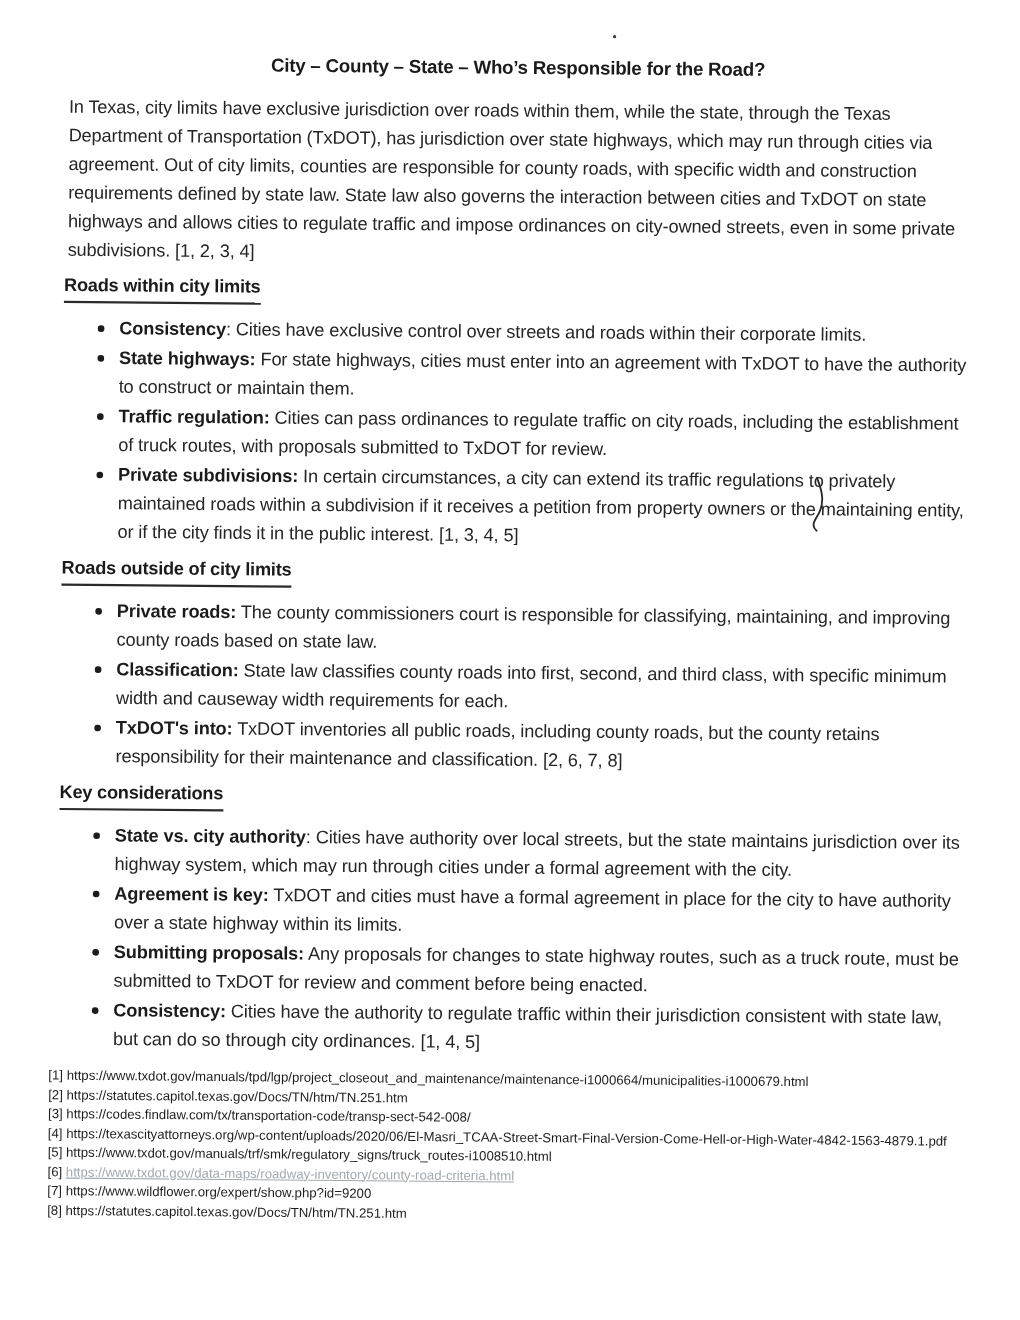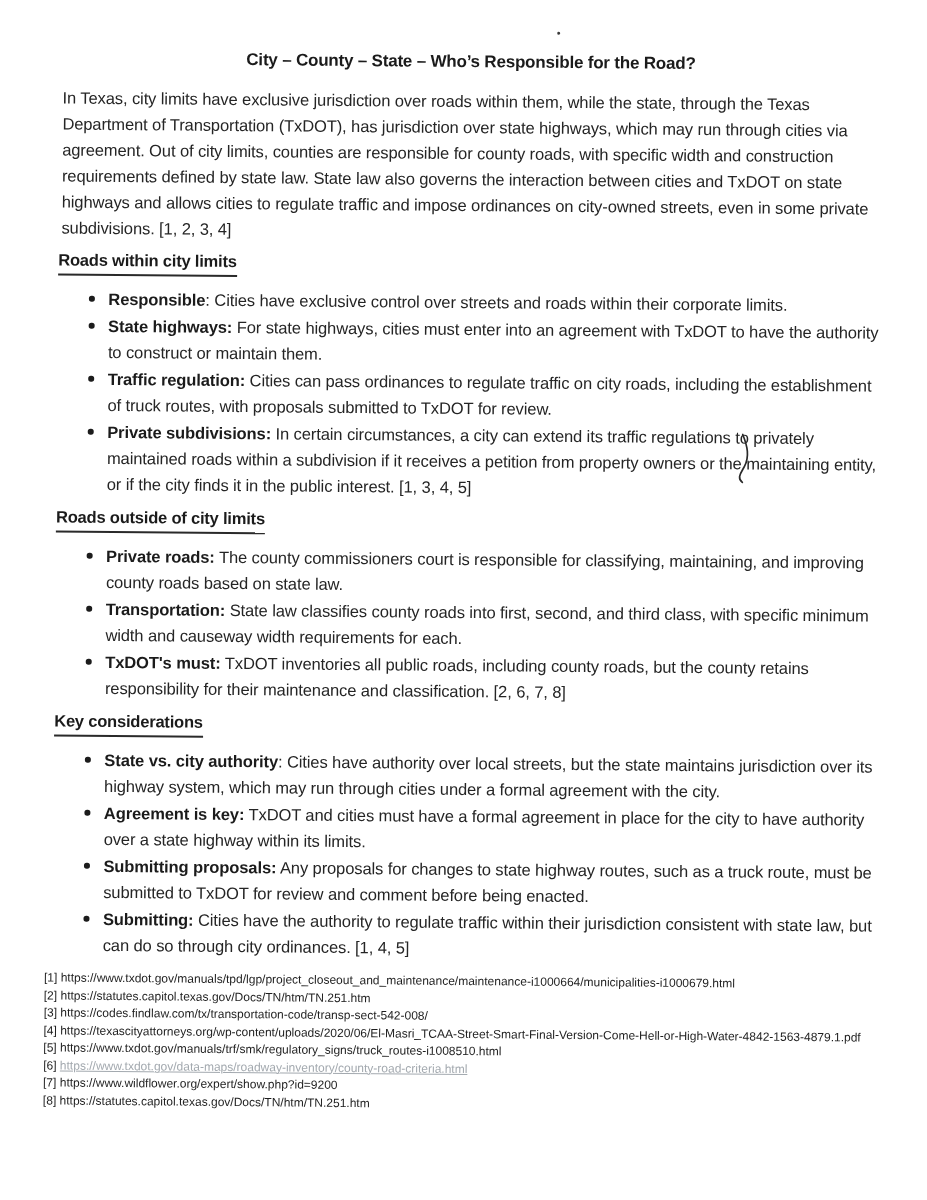--- a/index.html
+++ b/index.html
@@ -117,21 +117,21 @@
   <h1 class="title">City – County – State – Who’s Responsible for the Road?</h1>
 
   <p class="intro">In Texas, city limits have exclusive jurisdiction over roads within them, while the state, through the Texas Department of Transportation (TxDOT), has jurisdiction over state highways, which may run through cities via agreement. Out of city limits, counties are responsible for county roads, with specific width and construction requirements defined by state law. State law also governs the interaction between cities and TxDOT on state highways and allows cities to regulate traffic and impose ordinances on city-owned streets, even in some private subdivisions. [1, 2, 3, 4]</p>
 
   <div id="sections">
       <div class="section">
         <div><span class="section-heading">Roads within city limits</span></div>
         <ul class="bullets">
           <li>
             <span class="dot"></span>
-            <div class="btext"><b>Responsible</b>: Cities have exclusive control over streets and roads within their corporate limits.</div>
+            <div class="btext"><b>Consistency</b>: Cities have exclusive control over streets and roads within their corporate limits.</div>
           </li>
           <li>
             <span class="dot"></span>
             <div class="btext"><b>State highways:</b> For state highways, cities must enter into an agreement with TxDOT to have the authority to construct or maintain them.</div>
           </li>
           <li>
             <span class="dot"></span>
             <div class="btext"><b>Traffic regulation:</b> Cities can pass ordinances to regulate traffic on city roads, including the establishment of truck routes, with proposals submitted to TxDOT for review.</div>
           </li>
           <li>
@@ -142,46 +142,46 @@
       </div>
       <div class="section">
         <div><span class="section-heading">Roads outside of city limits</span></div>
         <ul class="bullets">
           <li>
             <span class="dot"></span>
             <div class="btext"><b>Private roads:</b> The county commissioners court is responsible for classifying, maintaining, and improving county roads based on state law.</div>
           </li>
           <li>
             <span class="dot"></span>
-            <div class="btext"><b>Transportation:</b> State law classifies county roads into first, second, and third class, with specific minimum width and causeway width requirements for each.</div>
-          </li>
-          <li>
-            <span class="dot"></span>
-            <div class="btext"><b>TxDOT's must:</b> TxDOT inventories all public roads, including county roads, but the county retains responsibility for their maintenance and classification. [2, 6, 7, 8]</div>
+            <div class="btext"><b>Classification:</b> State law classifies county roads into first, second, and third class, with specific minimum width and causeway width requirements for each.</div>
+          </li>
+          <li>
+            <span class="dot"></span>
+            <div class="btext"><b>TxDOT's into:</b> TxDOT inventories all public roads, including county roads, but the county retains responsibility for their maintenance and classification. [2, 6, 7, 8]</div>
           </li>
         </ul>
       </div>
       <div class="section">
         <div><span class="section-heading">Key considerations</span></div>
         <ul class="bullets">
           <li>
             <span class="dot"></span>
             <div class="btext"><b>State vs. city authority</b>: Cities have authority over local streets, but the state maintains jurisdiction over its highway system, which may run through cities under a formal agreement with the city.</div>
           </li>
           <li>
             <span class="dot"></span>
             <div class="btext"><b>Agreement is key:</b> TxDOT and cities must have a formal agreement in place for the city to have authority over a state highway within its limits.</div>
           </li>
           <li>
             <span class="dot"></span>
             <div class="btext"><b>Submitting proposals:</b> Any proposals for changes to state highway routes, such as a truck route, must be submitted to TxDOT for review and comment before being enacted.</div>
           </li>
           <li>
             <span class="dot"></span>
-            <div class="btext"><b>Submitting:</b> Cities have the authority to regulate traffic within their jurisdiction consistent with state law, but can do so through city ordinances. [1, 4, 5]</div>
+            <div class="btext"><b>Consistency:</b> Cities have the authority to regulate traffic within their jurisdiction consistent with state law, but can do so through city ordinances. [1, 4, 5]</div>
           </li>
         </ul>
       </div>
     </div>
 
   <div id="references" class="references">
       <div class="ref-row"><span class="ref-label">[1]</span> <span class="ref-url">https://www.txdot.gov/manuals/tpd/lgp/project_closeout_and_maintenance/maintenance-i1000664/municipalities-i1000679.html</span></div>
       <div class="ref-row"><span class="ref-label">[2]</span> <span class="ref-url">https://statutes.capitol.texas.gov/Docs/TN/htm/TN.251.htm</span></div>
       <div class="ref-row"><span class="ref-label">[3]</span> <span class="ref-url">https://codes.findlaw.com/tx/transportation-code/transp-sect-542-008/</span></div>
       <div class="ref-row"><span class="ref-label">[4]</span> <span class="ref-url">https://texascityattorneys.org/wp-content/uploads/2020/06/El-Masri_TCAA-Street-Smart-Final-Version-Come-Hell-or-High-Water-4842-1563-4879.1.pdf</span></div>

